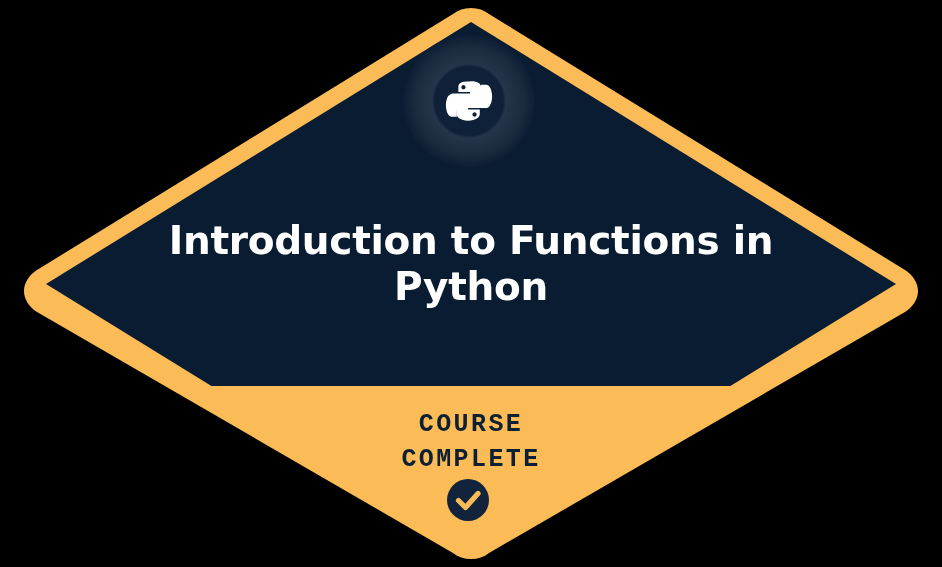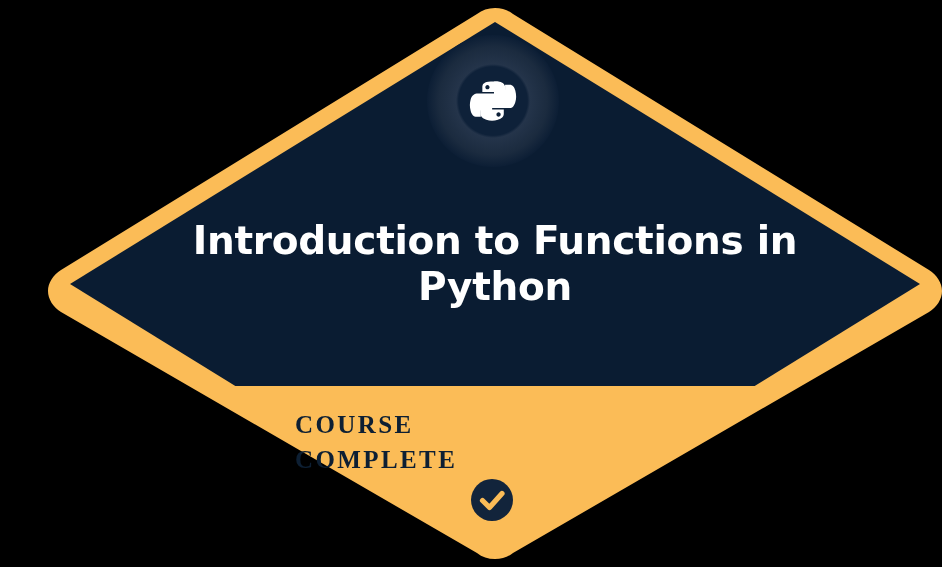--- a/index.html
+++ b/index.html
@@ -8,21 +8,20 @@
     height: 567px;
     background: #000000;
     overflow: hidden;
     font-family: "Liberation Sans", sans-serif;
   }
   #badge-root {
     position: relative;
     width: 812px;
     height: 567px;
     background: #000000;
-    margin-left: 24px;
   }
   #badge-svg {
     position: absolute;
     left: 0; top: 0;
     width: 942px;
     height: 567px;
     display: block;
   }
   
   .overlay { position: absolute; }
@@ -38,22 +37,23 @@
     font-weight: 700;
     line-height: 46px;
     letter-spacing: -0.3px;
     white-space: pre-line;
   }
 
   #status-text {
     left: 271px;
     top: 407px;
     width: 400px;
+    text-align: center;
     color: #0D1F33;
-    font-family: Liberation Serif, serif;
+    font-family: Liberation Mono, monospace;
     font-size: 25px;
     font-weight: 700;
     line-height: 35px;
     letter-spacing: 2.4px;
     white-space: pre-line;
   }
 </style>
 </head>
 <body>
 

